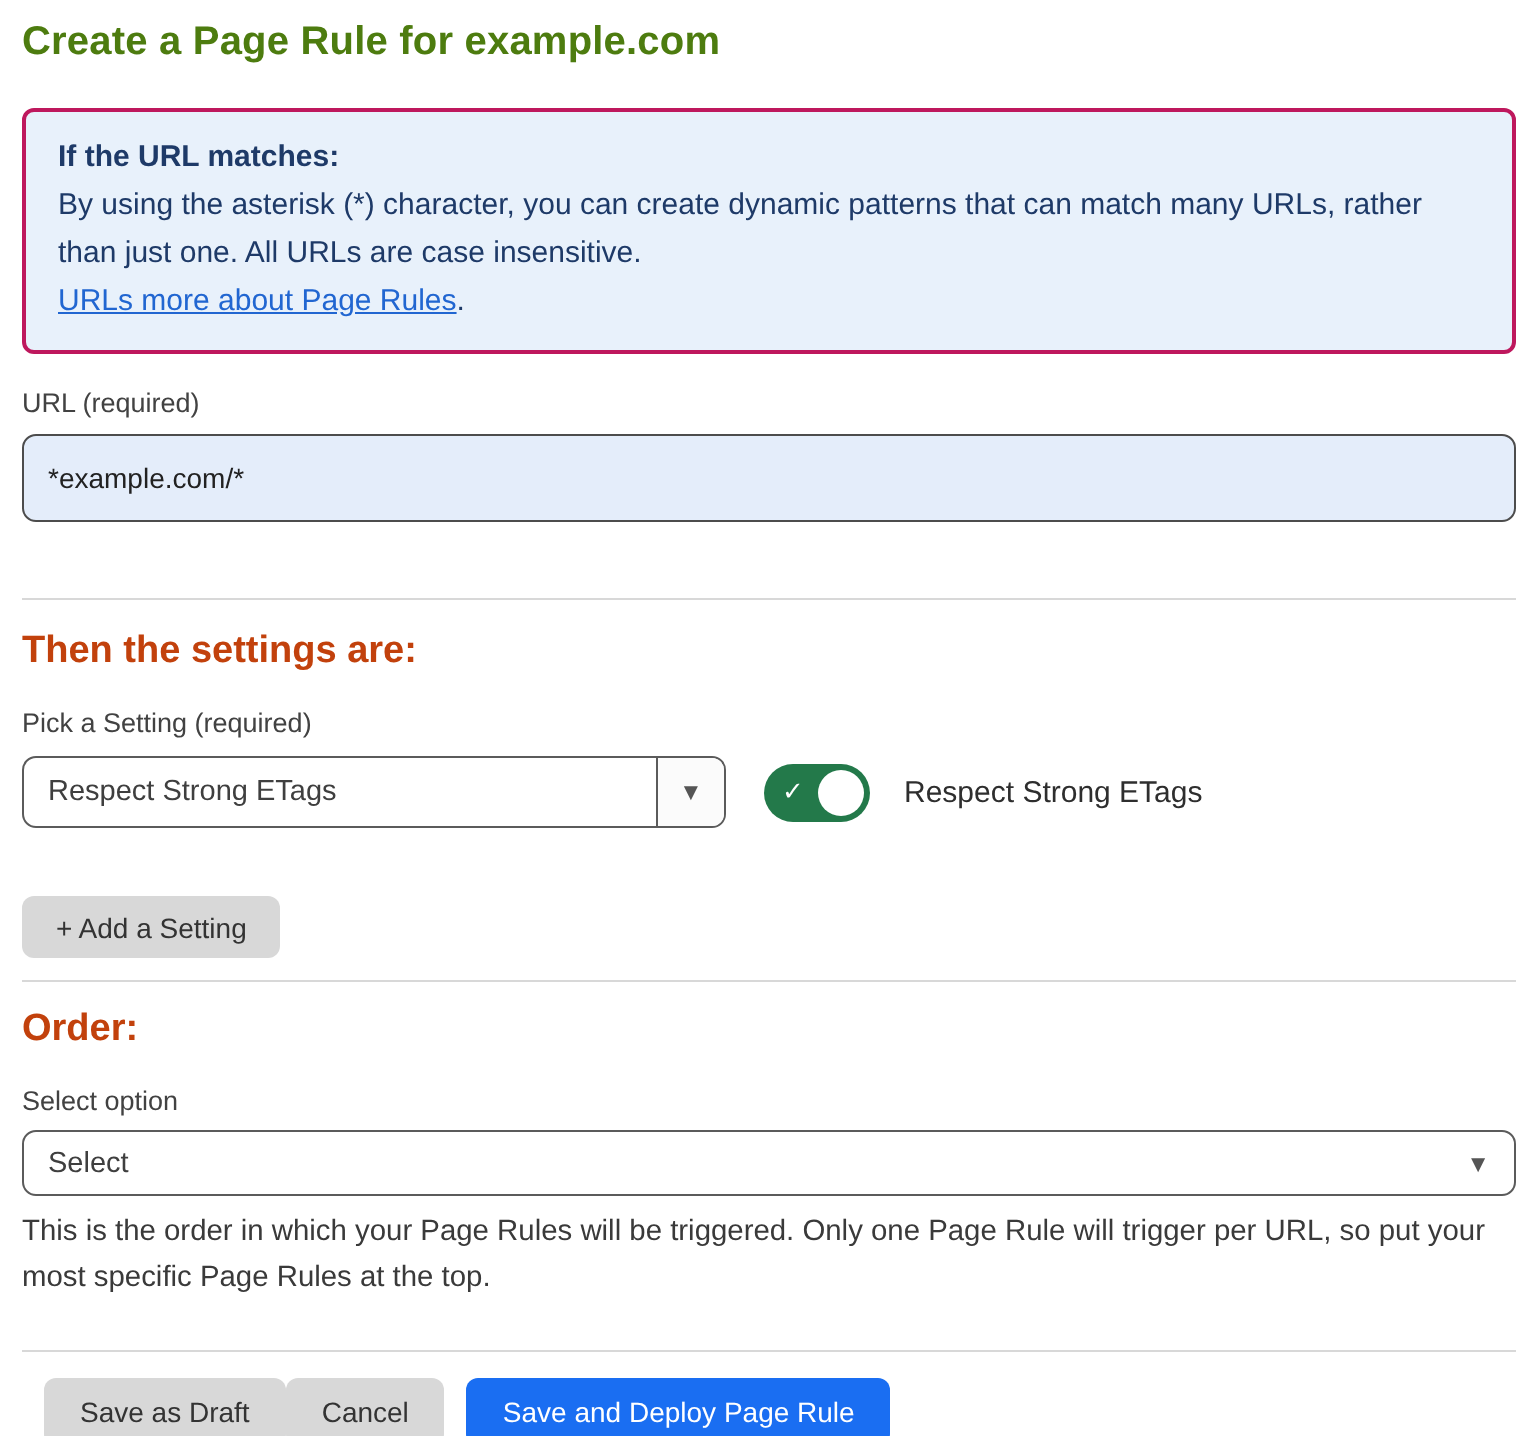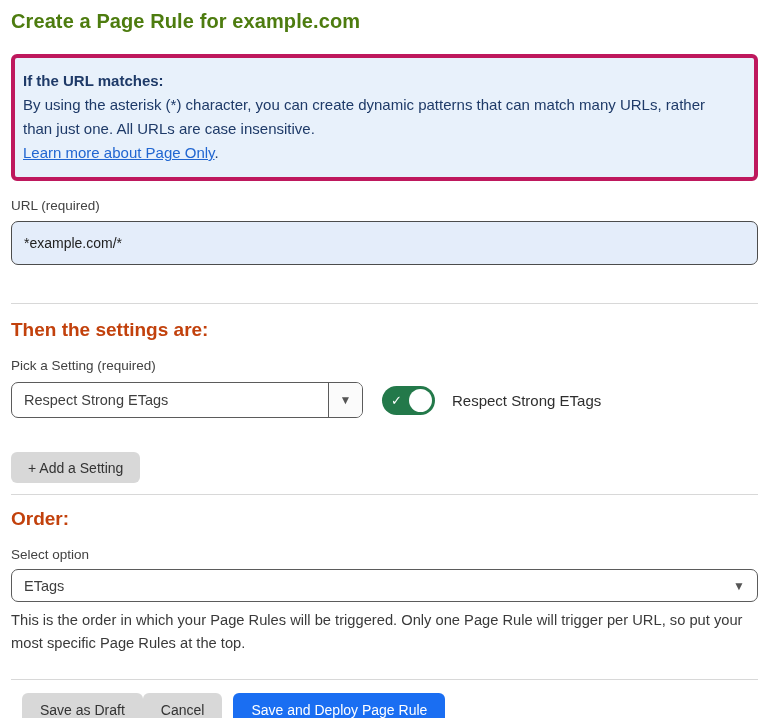--- a/index.html
+++ b/index.html
@@ -14,23 +14,23 @@
     margin-top: 10px;
     font-size: 20px;
     font-weight: bold;
     color: #4d7c0f;
     letter-spacing: 0.1px;
   }
 
   .info-box {
     margin-top: 21px;
     background: #e8f1fb;
-    border: 4px solid #be185d;
+    border: 2px solid #be185d;
     border-radius: 6px;
-    padding: 11px 16px 12px 8px;
+    padding: 11px 16px 12px 16px;
     color: #1e3a68;
     font-size: 15px;
     line-height: 24px;
   }
   .info-box .info-heading { font-weight: bold; }
   .info-box a.info-link {
     color: #2166d1;
     text-decoration: underline;
     cursor: pointer;
   }
@@ -205,21 +205,21 @@
 <body>
 
 <div class="container">
 
   <h1 class="page-title">Create a Page Rule for example.com</h1>
 
   <div class="info-box">
     <div class="info-heading">If the URL matches:</div>
     <div class="info-body">By using the asterisk (*) character, you can create dynamic patterns that can match many URLs, rather than just one. All URLs are case insensitive.</div>
     <div>
-      <a class="info-link">Learn more about Page Only</a><span>.</span>
+      <a class="info-link">URLs more about Page Rules</a><span>.</span>
     </div>
   </div>
 
   <div class="field-label">URL (required)</div>
   <input class="url-input" type="text" value="*example.com/*" style="">
 
   <hr class="divider divider-1">
 
   <div class="section-heading heading-settings">Then the settings are:</div>
 
@@ -241,21 +241,21 @@
 
   <button class="btn btn-gray add-setting-btn">+ Add a Setting</button>
 
   <hr class="divider divider-2">
 
   <div class="section-heading heading-order">Order:</div>
 
   <div class="field-label">Select option</div>
 
   <div class="order-select">
-    <div class="select-value">ETags</div>
+    <div class="select-value">Select</div>
     <span class="select-caret">▼</span>
   </div>
 
   <div class="help-text">This is the order in which your Page Rules will be triggered. Only one Page Rule will trigger per URL, so put your most specific Page Rules at the top.</div>
 
   <hr class="divider divider-3">
 
   <div class="actions-row">
     <button class="btn btn-gray save-draft-btn">Save as Draft</button>
     <button class="btn btn-gray cancel-btn">Cancel</button>

